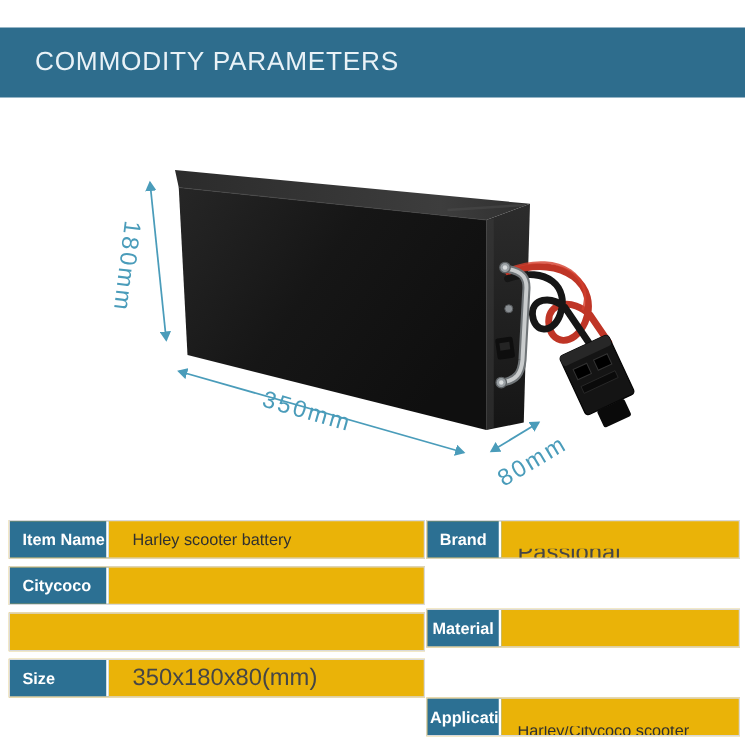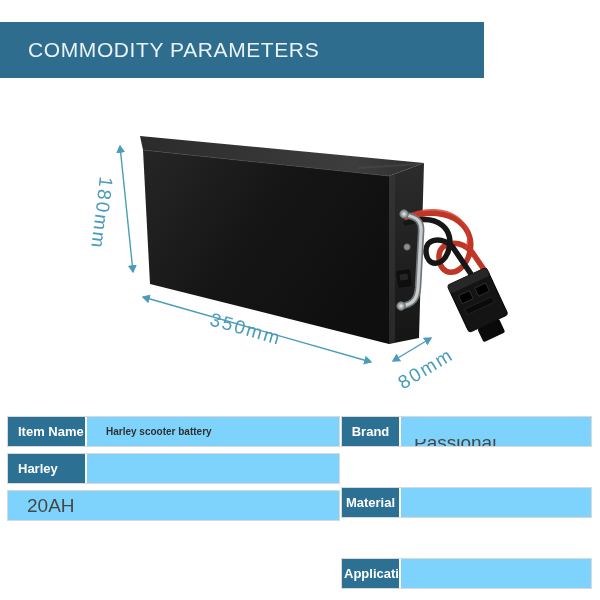--- a/index.html
+++ b/index.html
@@ -1,50 +1,50 @@
 <!DOCTYPE html>
 <html><head>
 <meta charset="utf-8">
 <style>
   * { margin: 0; padding: 0; box-sizing: border-box; }
   html, body { width: 600px; height: 600px; background: #ffffff; overflow: hidden; }
   body { font-family: "Liberation Sans", sans-serif; position: relative; }
 
   .banner {
-    position: absolute; left: 0; top: 22px; width: 484px; height: 56px;
+    position: absolute; left: 0; top: 22px; width: 596px; height: 56px;
     background: #2e6d8d; display: flex; align-items: center; padding-left: 28px;
   }
   .banner .title {
     color: #e9f2f7; font-size: 21px; font-weight: 500; letter-spacing: 0.6px;
   }
 
   .product-svg { position: absolute; left: 0; top: 90px; width: 600px; height: 330px; }
 
   .dim-text { font-family: "Liberation Sans", sans-serif; font-size: 19px; letter-spacing: 2px; fill: #4a9cba; }
 
   .spec-table { position: absolute; top: 416px; display: flex; flex-direction: column; gap: 6px; }
   .spec-table.left  { left: 7px;   width: 333px; }
   .spec-table.right { left: 341px; width: 251px; gap: 40px; }
 
-  .spec-row { display: flex; height: 31px; border: 1px solid #d9d9d9; background: #7dd3fc; }
+  .spec-row { display: flex; height: 31px; border: 1px solid #d9d9d9; background: #eab308; }
   .hcell {
     background: #2c7093; color: #ffffff; font-size: 13px; font-weight: bold;
     display: flex; align-items: center; flex: 0 0 auto;
     border-right: 2px solid #ffffff; overflow: hidden; white-space: nowrap;
   }
   .left  .hcell { width: 79px; padding-left: 10px; }
   .right .hcell { width: 59px; justify-content: center; }
   .right .hcell.start { justify-content: flex-start; padding-left: 2px; }
   .vcell {
     flex: 1 1 auto; display: flex; align-items: center; overflow: hidden; white-space: nowrap;
     color: #464646; font-size: 19px;
   }
   .left  .vcell { padding-left: 19px; }
   .right .vcell { padding-left: 13px; margin-top: 22px; }
-  .vcell.small { font-size: 10px; color: #303030; font-weight: bold; }
+  .vcell.small { font-size: 13px; color: #303030; }
 </style>
 </head>
 <body>
 
 <div class="banner">
   <span class="title">COMMODITY PARAMETERS</span>
 </div>
 
 <svg class="product-svg" viewBox="0 0 600 330" xmlns="http://www.w3.org/2000/svg">
   <defs>
@@ -114,31 +114,35 @@
     <text class="dim-text" transform="translate(429,284) rotate(-31)" text-anchor="middle">80mm</text>
   </g>
 </svg>
 
 <div class="spec-table left">
   <div class="spec-row">
     <div class="hcell">Item Name</div>
     <div class="vcell small">Harley scooter battery</div>
   </div>
   <div class="spec-row">
-    <div class="hcell">Harley</div>
+    <div class="hcell">Citycoco</div>
   </div>
   <div class="spec-row">
-    <div class="vcell">20AH</div>
+  </div>
+  <div class="spec-row">
+    <div class="hcell">Size</div>
+    <div class="vcell">350x180x80(mm)</div>
   </div>
 </div>
 
 <div class="spec-table right">
   <div class="spec-row">
     <div class="hcell">Brand</div>
     <div class="vcell">Passional</div>
   </div>
   <div class="spec-row">
     <div class="hcell">Material</div>
   </div>
   <div class="spec-row">
     <div class="hcell start">Application</div>
+    <div class="vcell small">Harley/Citycoco scooter</div>
   </div>
 </div>
 
 </body></html>

